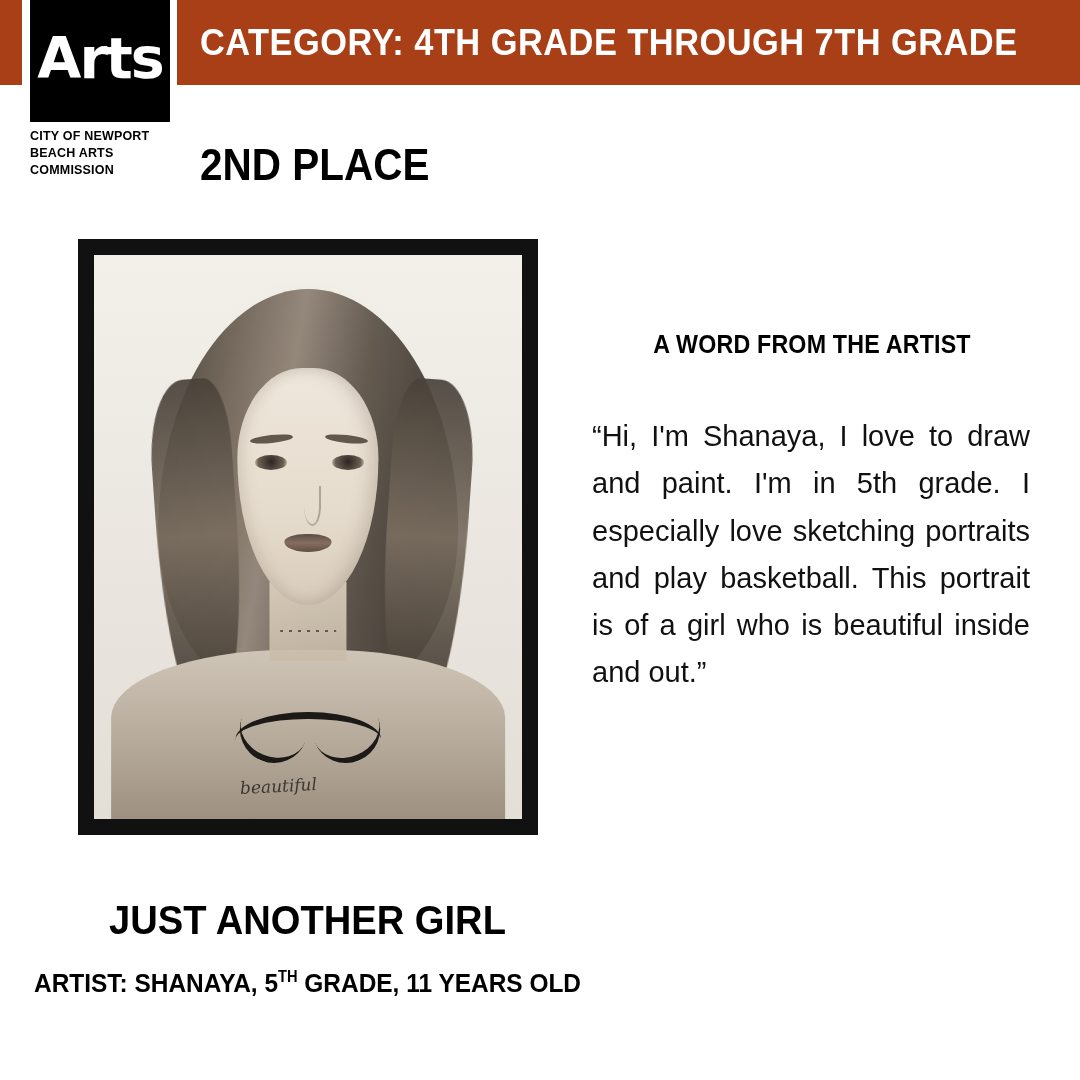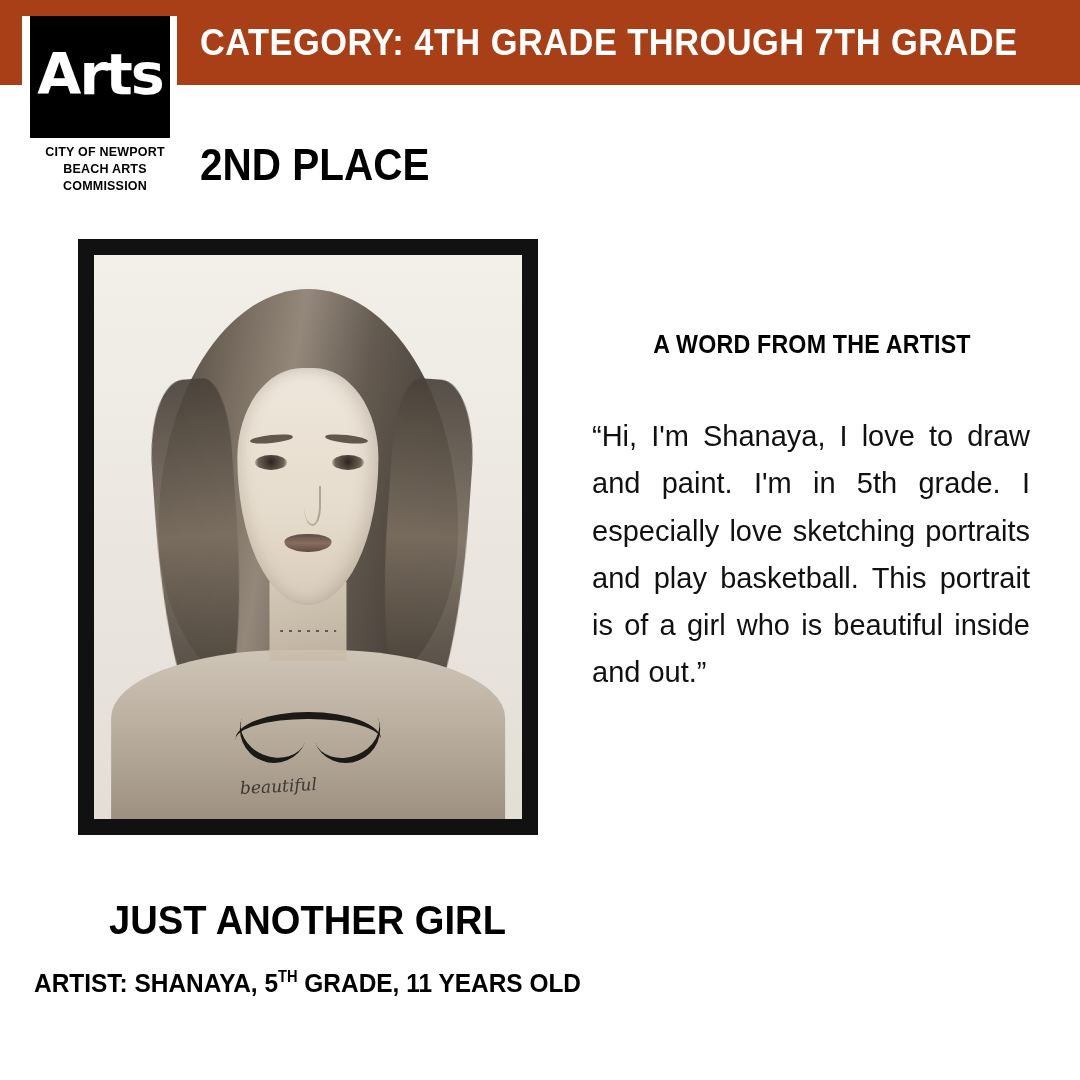--- a/index.html
+++ b/index.html
@@ -34,21 +34,21 @@
     letter-spacing: 0.5px;
     text-transform: uppercase;
     transform: scaleX(0.93);
     transform-origin: left center;
     white-space: nowrap;
   }
 
   
   .logo-block {
     position: absolute;
-    left: 22px; top: 16px;
+    left: 22px; top: 0;
     width: 155px; height: 195px;
     background: #ffffff;
   }
   .logo-mark {
     position: absolute;
     left: 8px; top: 0;
     width: 140px; height: 122px;
     background: #000000;
     display: flex;
     align-items: center;
@@ -67,21 +67,20 @@
   .logo-caption {
     position: absolute;
     left: 8px; top: 128px;
     width: 150px;
     color: #000000;
     font-size: 12.5px;
     font-weight: bold;
     line-height: 1.35;
     letter-spacing: 0.2px;
     text-transform: uppercase;
-    text-align: center;
   }
 
   
   .place-title {
     position: absolute;
     left: 200px; top: 140px;
     font-size: 44px;
     font-weight: bold;
     color: #000000;
     letter-spacing: 0px;

